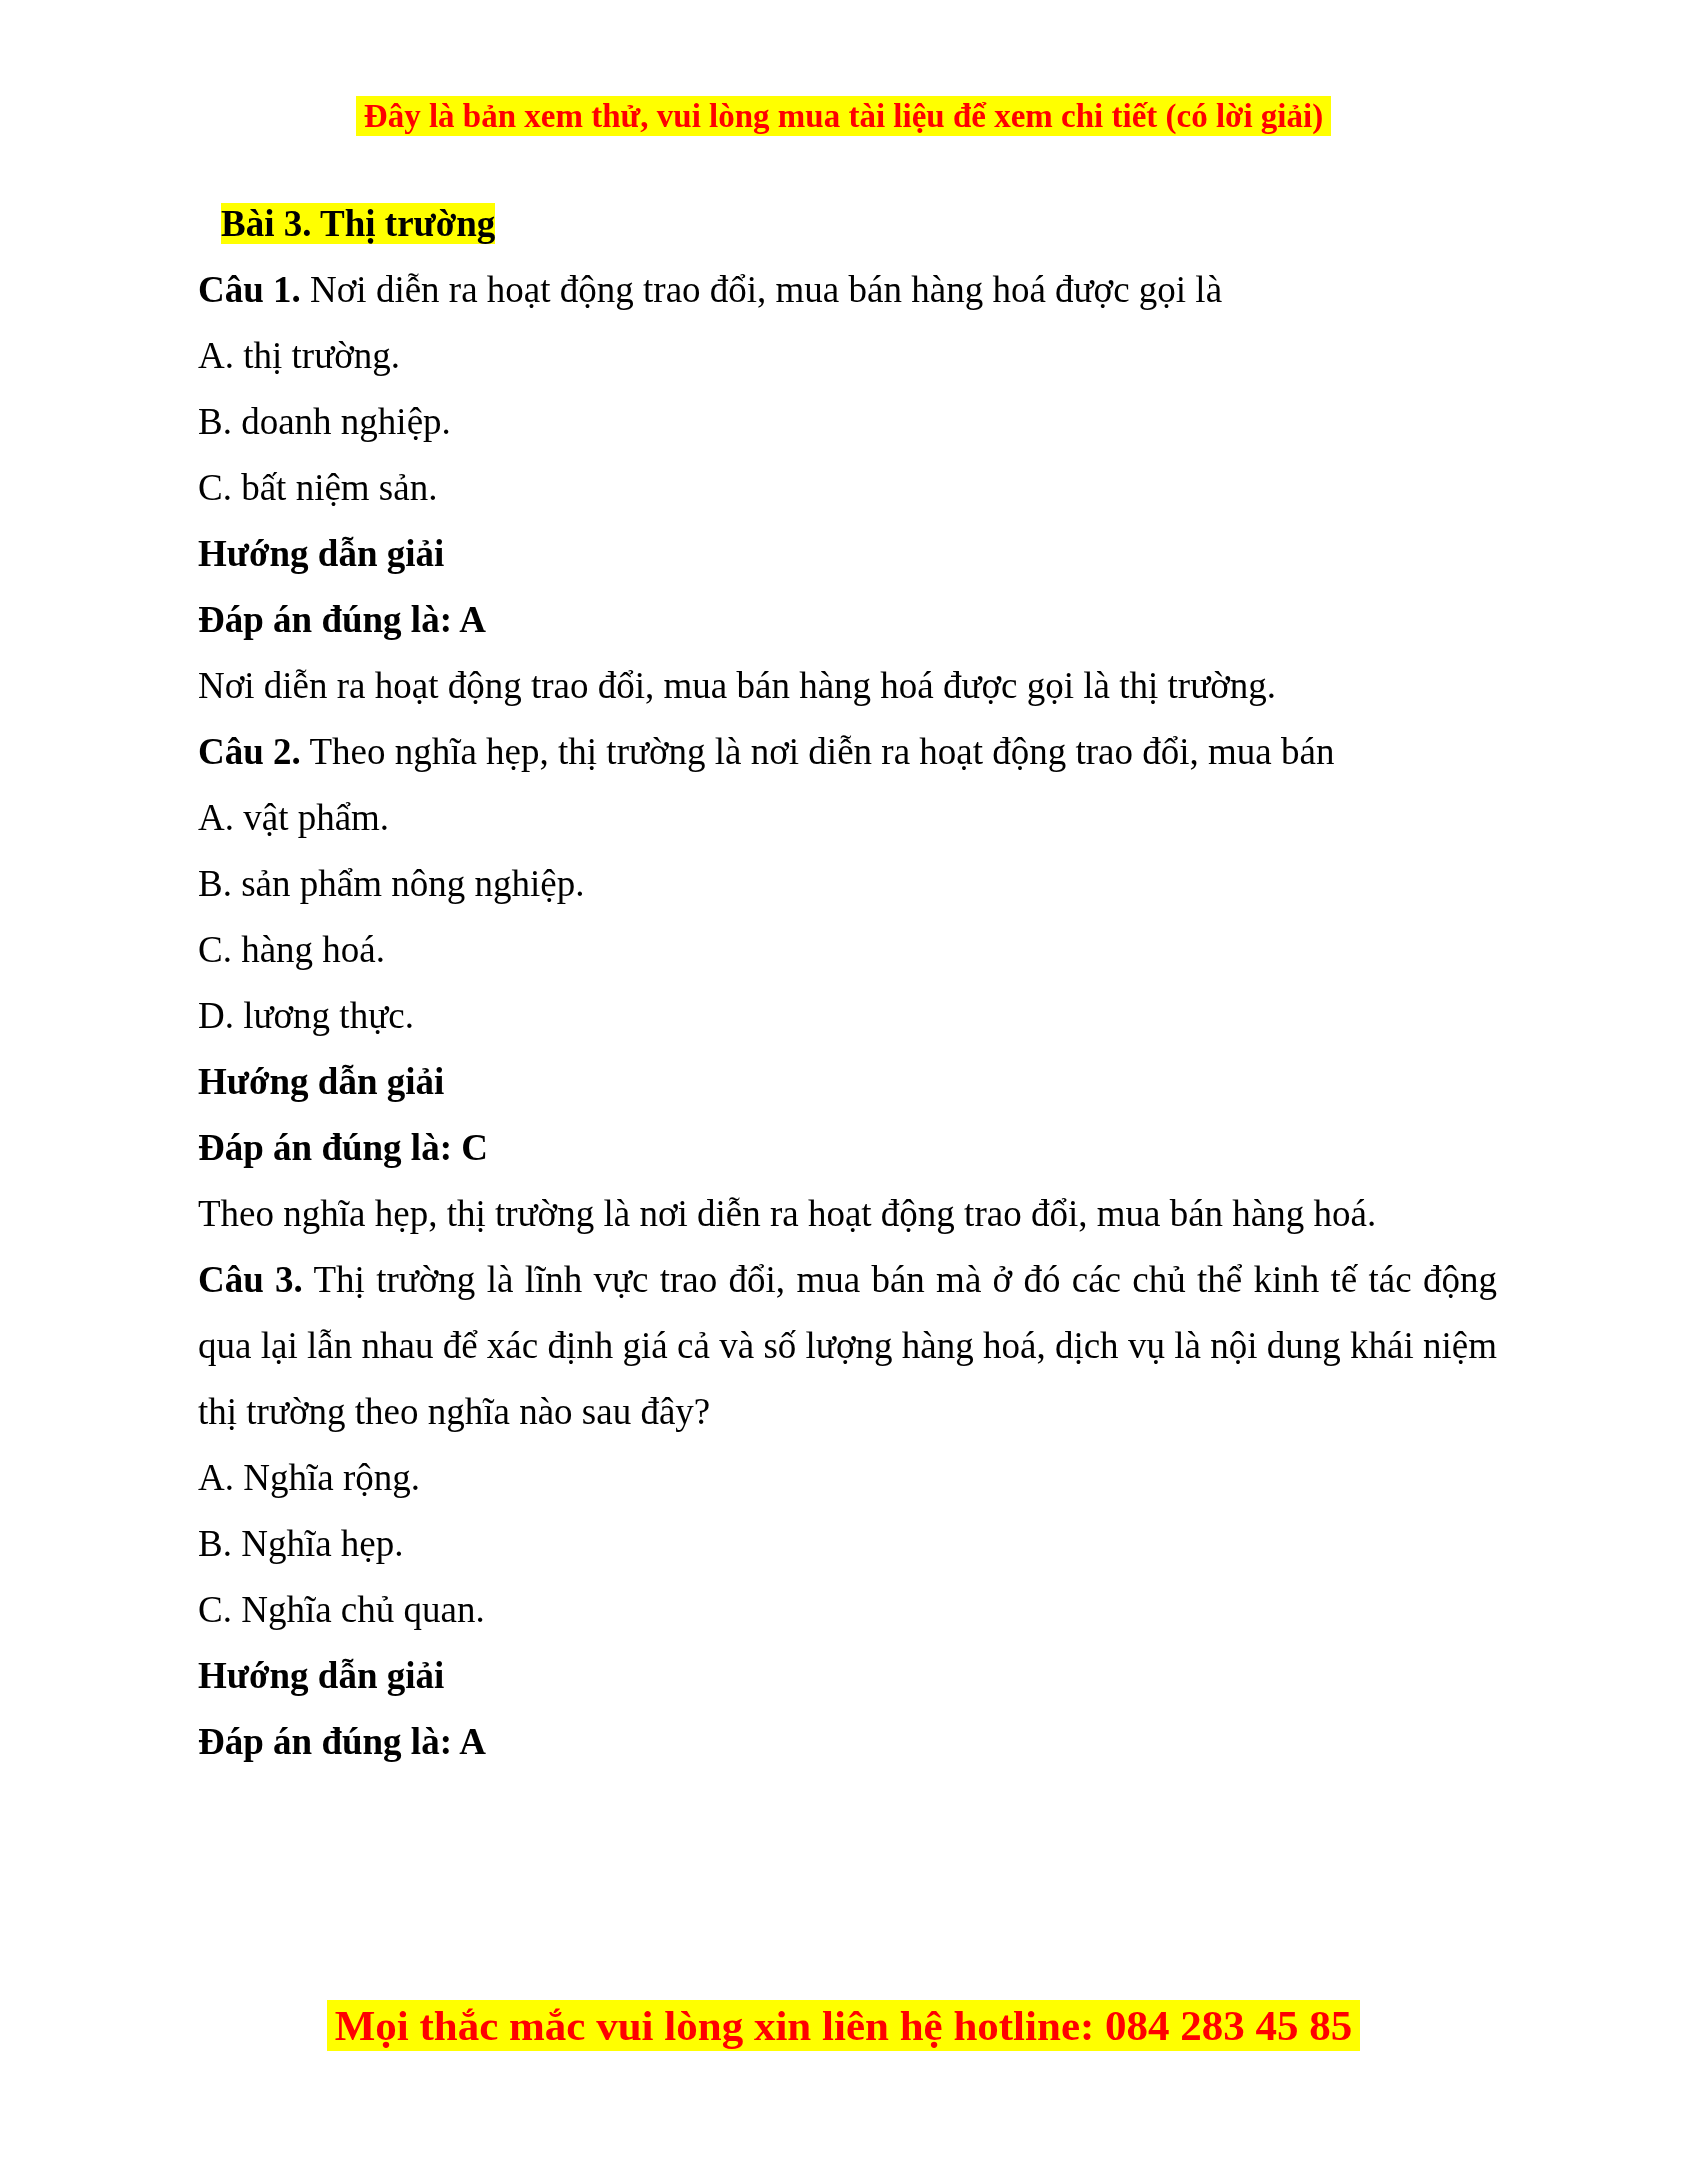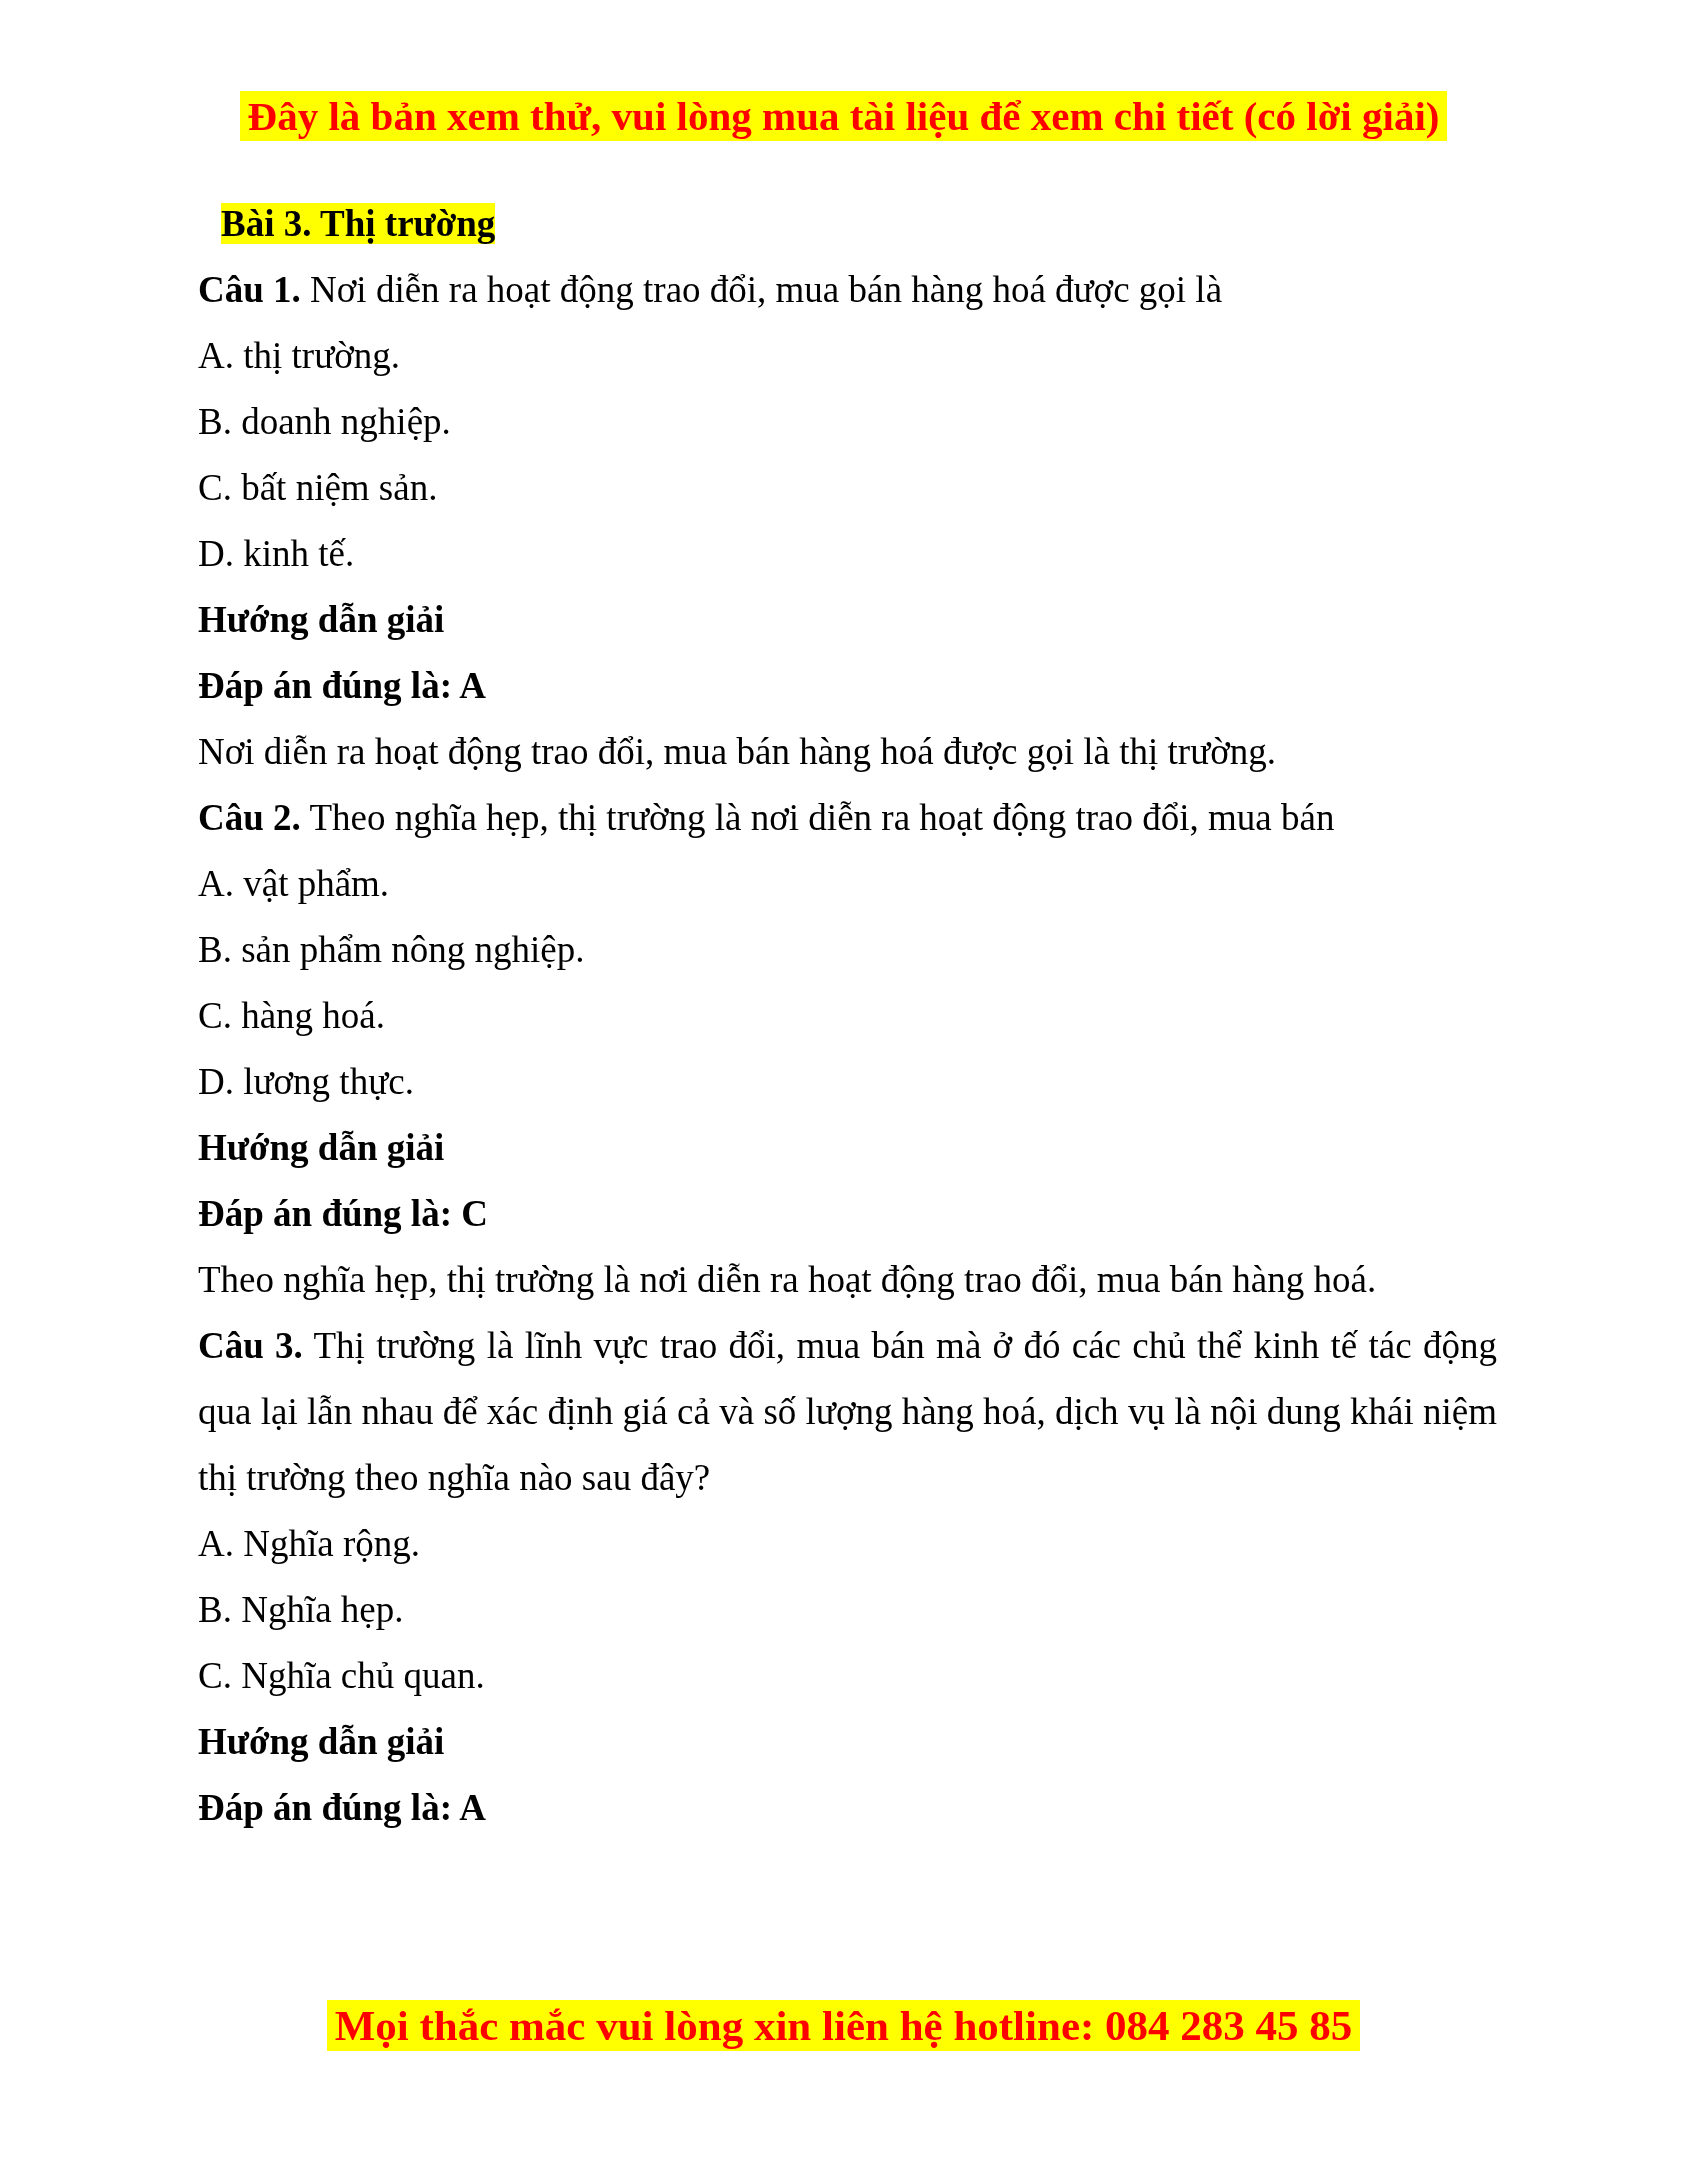--- a/index.html
+++ b/index.html
@@ -11,21 +11,21 @@
     font-family: "Liberation Serif", "DejaVu Serif", serif;
     color: #000000;
     overflow: hidden;
   }
   .doc-header {
     position: absolute;
     top: 95px;
     left: 0;
     width: 100%;
     text-align: center;
-    font-size: 41px;
+    font-size: 33px;
     font-weight: bold;
     line-height: 42px;
     color: #ff0000;
   }
   .doc-footer {
     position: absolute;
     top: 2005px;
     left: 0;
     width: 100%;
     text-align: center;
@@ -58,21 +58,20 @@
   </div>
 
   <div class="content">
 
     <p class="title-line"><span class="hl">Bài 3. Thị trường</span></p>
 
     <p><span class="q-label">Câu 1.</span><span> Nơi diễn ra hoạt động trao đổi, mua bán hàng hoá được gọi là</span></p>
     <p>A. thị trường.</p>
     <p>B. doanh nghiệp.</p>
     <p>C. bất niệm sản.</p>
-    <p>D. kinh tế.</p>
     <p class="guide">Hướng dẫn giải</p>
     <p class="answer">Đáp án đúng là: A</p>
     <p>Nơi diễn ra hoạt động trao đổi, mua bán hàng hoá được gọi là thị trường.</p>
 
     <p><span class="q-label">Câu 2.</span><span> Theo nghĩa hẹp, thị trường là nơi diễn ra hoạt động trao đổi, mua bán</span></p>
     <p>A. vật phẩm.</p>
     <p>B. sản phẩm nông nghiệp.</p>
     <p>C. hàng hoá.</p>
     <p>D. lương thực.</p>
     <p class="guide">Hướng dẫn giải</p>

